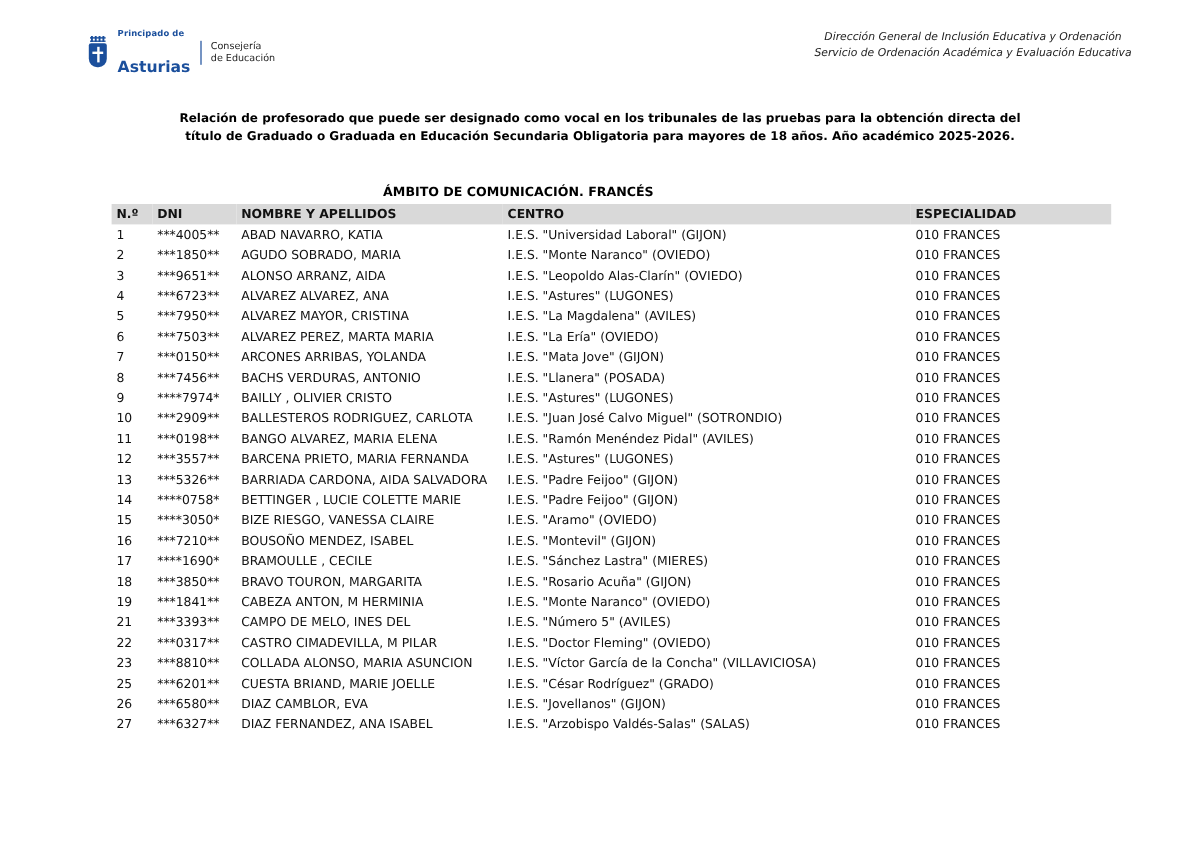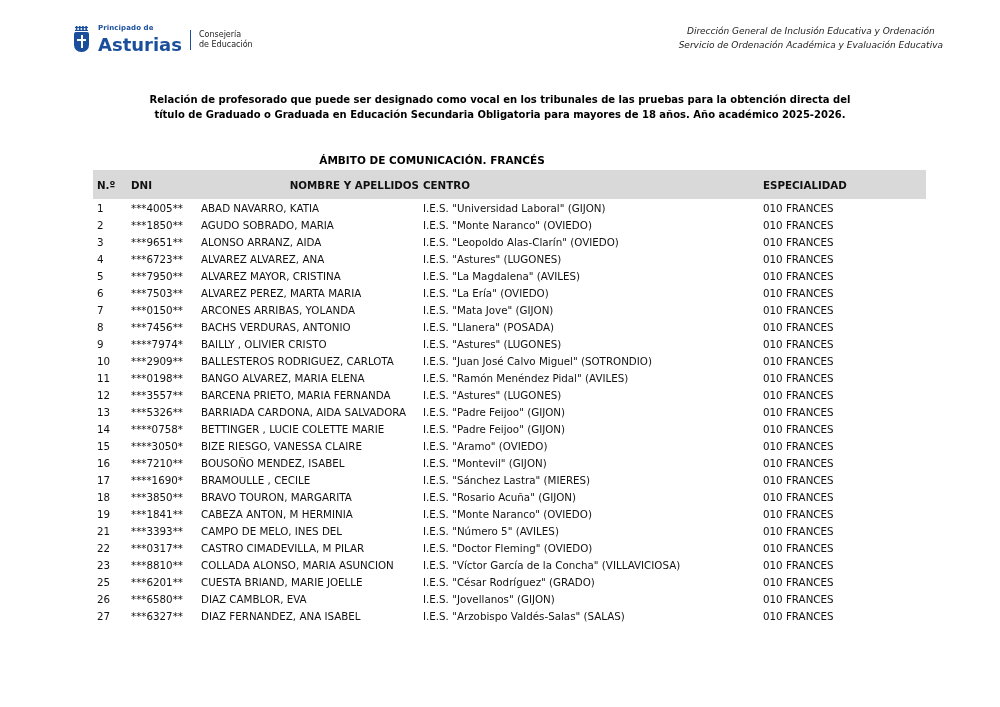--- a/index.html
+++ b/index.html
@@ -8,34 +8,34 @@
   .logo { position: absolute; left: 74px; top: 25px; display: flex; align-items: center; }
   .shield { width: 15px; height: 28px; position: relative; }
   .shield .crown { position: absolute; top: 0; left: 1px; width: 13px; height: 5px;
                    background: radial-gradient(circle, #1b4f9c 1.2px, transparent 1.6px) 0 0/3.2px 3px; }
   .shield .body { position: absolute; top: 6px; left: 0; width: 15px; height: 20px;
                   background: #1b4f9c; border-radius: 2px 2px 7px 7px; }
   .shield .cross-v { position: absolute; top: 9px; left: 6.5px; width: 2px; height: 13px; background: #fff; }
   .shield .cross-h { position: absolute; top: 13px; left: 3px; width: 9px; height: 2px; background: #fff; }
   .brand { margin-left: 9px; line-height: 1; color: #1b4f9c; }
   .brand .small { font-size: 7px; font-weight: bold; letter-spacing: 0.1px; }
-  .brand .big { font-size: 18px; font-weight: bold; margin-top: 4px; }
+  .brand .big { font-size: 13px; font-weight: bold; margin-top: 18px; }
   .sep { width: 1px; height: 20px; background: #1b4f9c; margin: 0 8px; }
   .conse { font-size: 8px; line-height: 10px; color: #222; }
   .header-right { position: absolute; right: 57px; top: 24px; text-align: center;
                   font-family: "DejaVu Sans", sans-serif; font-style: italic; font-size: 9px; line-height: 14px; color: #222; }
   .title { position: absolute; left: 100px; width: 800px; top: 92px; text-align: center;
            font-weight: bold; font-size: 10px; line-height: 15px; color: #000; }
   .section { position: absolute; left: 0; width: 864px; top: 154px; text-align: center;
              font-weight: bold; font-size: 10.5px; color: #000; }
   table { position: absolute; left: 93px; top: 170px; width: 833px; border-collapse: collapse;
           font-size: 10.3px; }
-  th { background: #d9d9d9; text-align: left; font-weight: bold; height: 29px; padding: 0 0 0 4px; }
+  th { background: #d9d9d9; text-align: left; font-weight: bold; height: 17px; padding: 0 0 0 4px; }
   td { height: 17px; padding: 0 0 0 4px; white-space: nowrap; }
-  .c1 { width: 30px; } .c2 { width: 66px; } .c3 { width: 218px; text-align: right; } .c4 { width: 336px; }
+  .c1 { width: 30px; } .c2 { width: 66px; } .c3 { width: 218px; } .c4 { width: 336px; }
 </style>
 </head>
 <body>
 
 <div class="logo">
   <div class="shield">
     <div class="crown"></div>
       <div class="body"></div>
       <div class="cross-v"></div>
       <div class="cross-h"></div>

